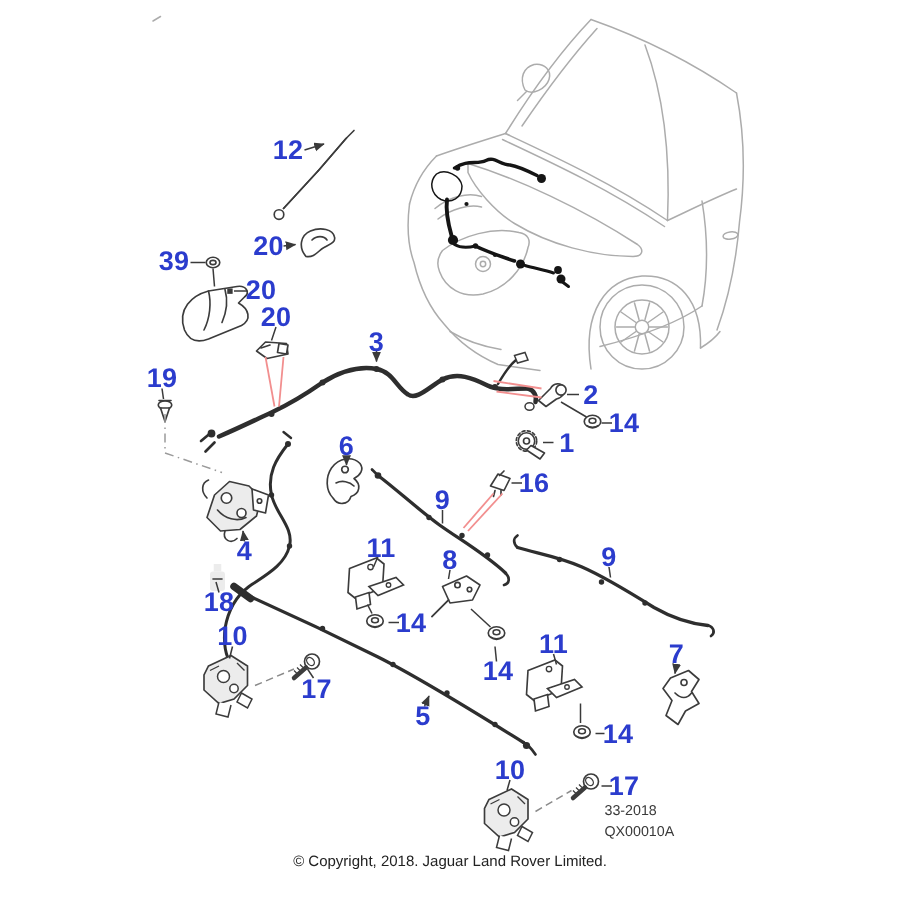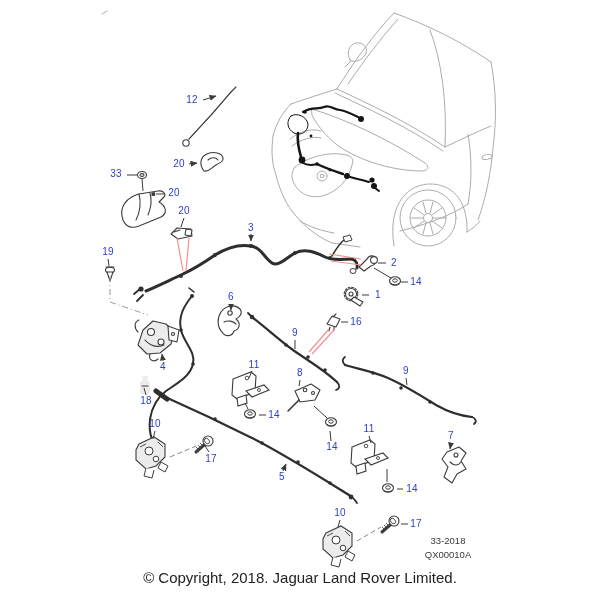--- a/index.html
+++ b/index.html
@@ -17,30 +17,30 @@
   .cdot{fill:#2e2e2e;stroke:none;}
   .leader{stroke:var(--leader-black,#3a3a3a);stroke-width:1;fill:none;}
   .pink{stroke:var(--highlight-pink,#f28f8f);stroke-width:1.2;fill:none;}
   .dash{stroke:#8a8a8a;stroke-width:1;fill:none;stroke-dasharray:5 3;}
   .dashdot{stroke:#9a9a9a;stroke-width:1;fill:none;stroke-dasharray:6 3 1 3;}
   .harness path,.harness line{stroke:var(--harness-black,#151515);fill:none;stroke-linecap:round;}
   .harness .blob{fill:var(--harness-black,#151515);stroke:none;}
   
   .callout{
     position:absolute;transform:translate(-50%,-50%);
-    color:var(--callout-blue,#2b3ccd);font-weight:normal;font-size:10px;line-height:1;
+    color:var(--callout-blue,#2b3ccd);font-weight:bold;font-size:18px;line-height:1;
     letter-spacing:0.2px;white-space:nowrap;cursor:pointer;
   }
   .code-plate{
-    position:absolute;left:403px;top:534px;width:90px;text-align:center;
+    position:absolute;left:403px;top:534px;width:90px;text-align:left;
     color:#3a3a3a;font-size:9.5px;line-height:14px;
   }
   .copyright{
     position:absolute;left:0;top:569px;width:600px;text-align:center;
-    color:#222;font-size:15px;
+    color:#222;font-size:10px;
   }
 </style>
 </head>
 <body>
 
 <div id="stage">
 
   <svg id="art" width="600" height="600" viewBox="0 0 600 600">
     <defs>
       <marker id="arr" markerWidth="9" markerHeight="8" refX="6.5" refY="3" orient="auto">
@@ -389,21 +389,21 @@
       <div class="callout" style="left: 274px; top: 415px;">14</div>
       <div class="callout" style="left: 332px; top: 447px;">14</div>
       <div class="callout" style="left: 412px; top: 489px;">14</div>
       <div class="callout" style="left: 184px; top: 211px;">20</div>
       <div class="callout" style="left: 356px; top: 322px;">16</div>
       <div class="callout" style="left: 211px; top: 459px;">17</div>
       <div class="callout" style="left: 416px; top: 524px;">17</div>
       <div class="callout" style="left: 146px; top: 401px;">18</div>
       <div class="callout" style="left: 179px; top: 164px;">20</div>
       <div class="callout" style="left: 174px; top: 193px;">20</div>
-      <div class="callout" style="left: 116px; top: 174px;">33</div>
+      <div class="callout" style="left: 116px; top: 174px;">39</div>
     </div>
 
   <div class="code-plate">
     <div>33-2018</div>
     <div>QX00010A</div>
   </div>
 
   <div class="copyright">© Copyright, 2018. Jaguar Land Rover Limited.</div>
 </div>
 

